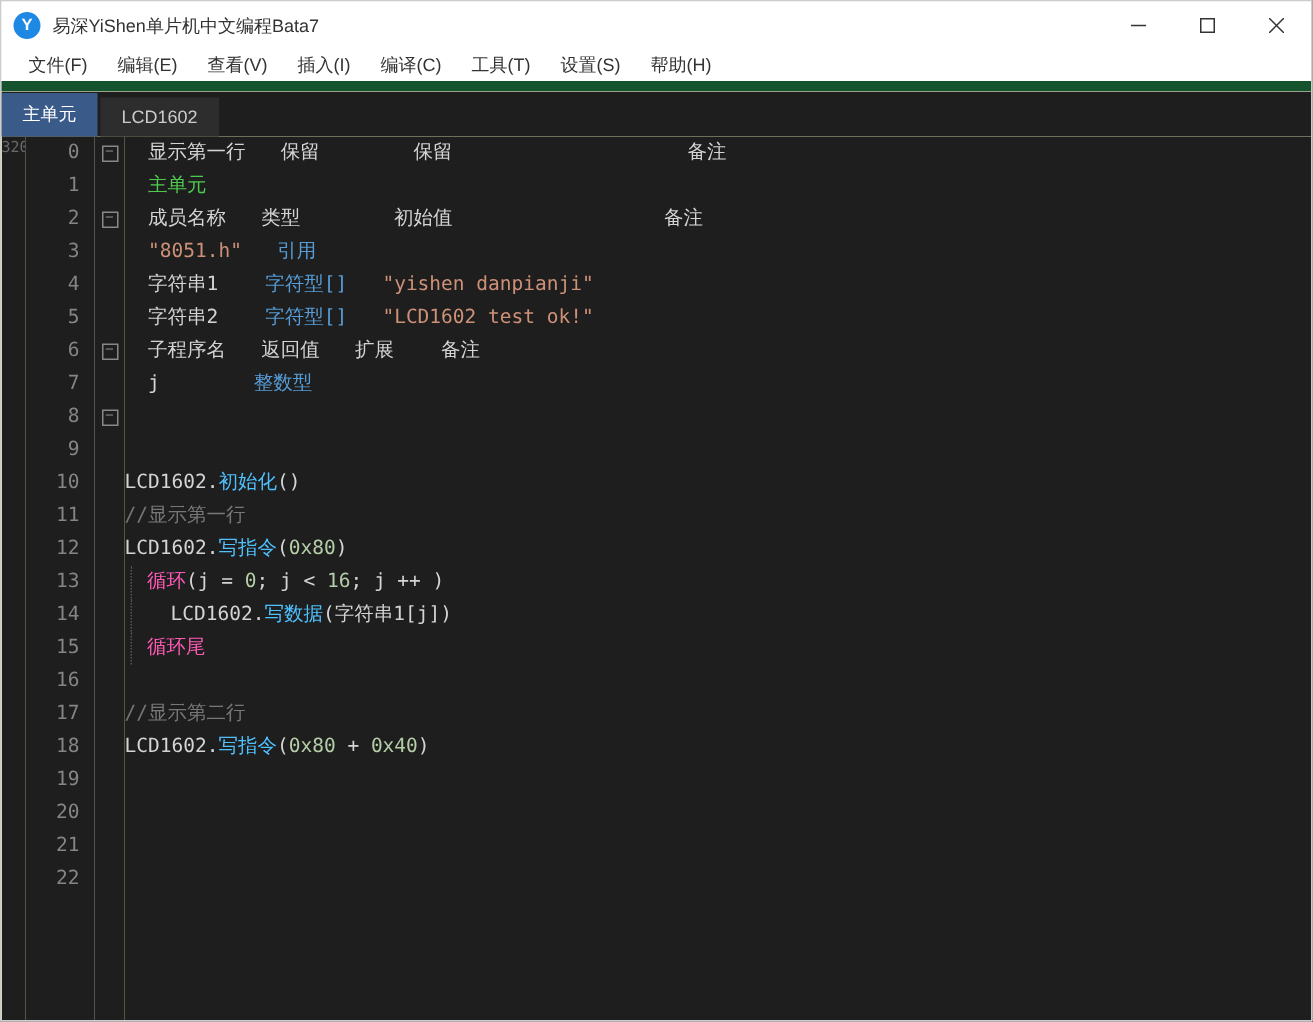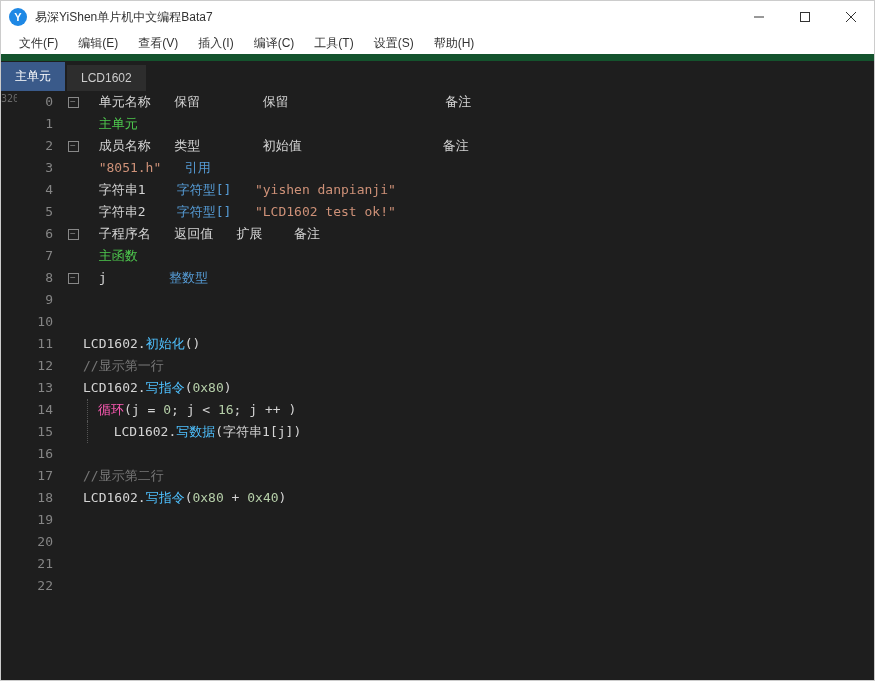--- a/index.html
+++ b/index.html
@@ -147,36 +147,36 @@
           <div class="fold-row"></div>
           <div class="fold-row"></div>
           <div class="fold-row"></div>
           <div class="fold-row"></div>
           <div class="fold-row"></div>
           <div class="fold-row"></div>
           <div class="fold-row"></div>
           <div class="fold-row"></div>
         </div>
       <div class="code-area" id="code">
-          <div class="code-row"><span class="c-white">  单元名称   保留        保留                    备注</span></div>
+          <div class="code-row"><span class="c-white">  显示第一行   保留        保留                    备注</span></div>
           <div class="code-row"><span class="c-green">  主单元</span></div>
           <div class="code-row"><span class="c-white">  成员名称   类型        初始值                  备注</span></div>
           <div class="code-row"><span class="c-orange">  "8051.h"</span><span class="c-blue">   引用</span></div>
           <div class="code-row"><span class="c-white">  字符串1    </span><span class="c-blue">字符型[]</span><span class="c-orange">   "yishen danpianji"</span></div>
           <div class="code-row"><span class="c-white">  字符串2    </span><span class="c-blue">字符型[]</span><span class="c-orange">   "LCD1602 test ok!"</span></div>
           <div class="code-row"><span class="c-white">  子程序名   返回值   扩展    备注</span></div>
-          <div class="code-row"><span class="c-green">  主函数</span></div>
           <div class="code-row"><span class="c-white">  j        </span><span class="c-blue">整数型</span></div>
           <div class="code-row"></div>
           <div class="code-row"></div>
           <div class="code-row"><span class="c-white">LCD1602.</span><span class="c-cyan">初始化</span><span class="c-white">()</span></div>
           <div class="code-row"><span class="c-gray">//显示第一行</span></div>
           <div class="code-row"><span class="c-white">LCD1602.</span><span class="c-cyan">写指令</span><span class="c-white">(</span><span class="c-num">0x80</span><span class="c-white">)</span></div>
           <div class="code-row"><span class="indent-guide"><span class="c-magenta">循环</span><span class="c-white">(</span><span class="c-white">j</span><span class="c-white"> = </span><span class="c-num">0</span><span class="c-white">; </span><span class="c-white">j</span><span class="c-white"> &lt; </span><span class="c-num">16</span><span class="c-white">; </span><span class="c-white">j</span><span class="c-white"> ++ )</span></span></div>
           <div class="code-row"><span class="indent-guide">  <span class="c-white">LCD1602.</span><span class="c-cyan">写数据</span><span class="c-white">(</span><span class="c-white">字符串1</span><span class="c-white">[</span><span class="c-white">j</span><span class="c-white">])</span></span></div>
+          <div class="code-row"><span class="indent-guide"><span class="c-magenta">循环尾</span></span></div>
           <div class="code-row"></div>
           <div class="code-row"><span class="c-gray">//显示第二行</span></div>
           <div class="code-row"><span class="c-white">LCD1602.</span><span class="c-cyan">写指令</span><span class="c-white">(</span><span class="c-num">0x80</span><span class="c-white"> + </span><span class="c-num">0x40</span><span class="c-white">)</span></div>
         </div>
     </div>
   </div>
 
 </div>
 
 </body></html>

